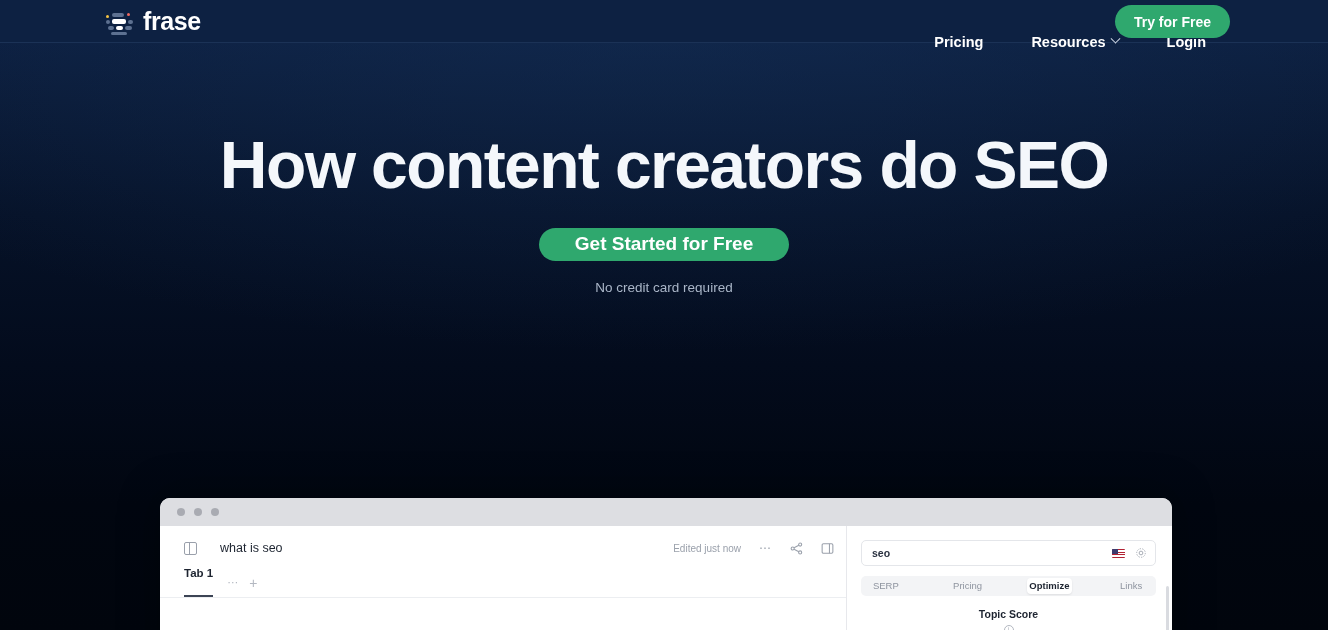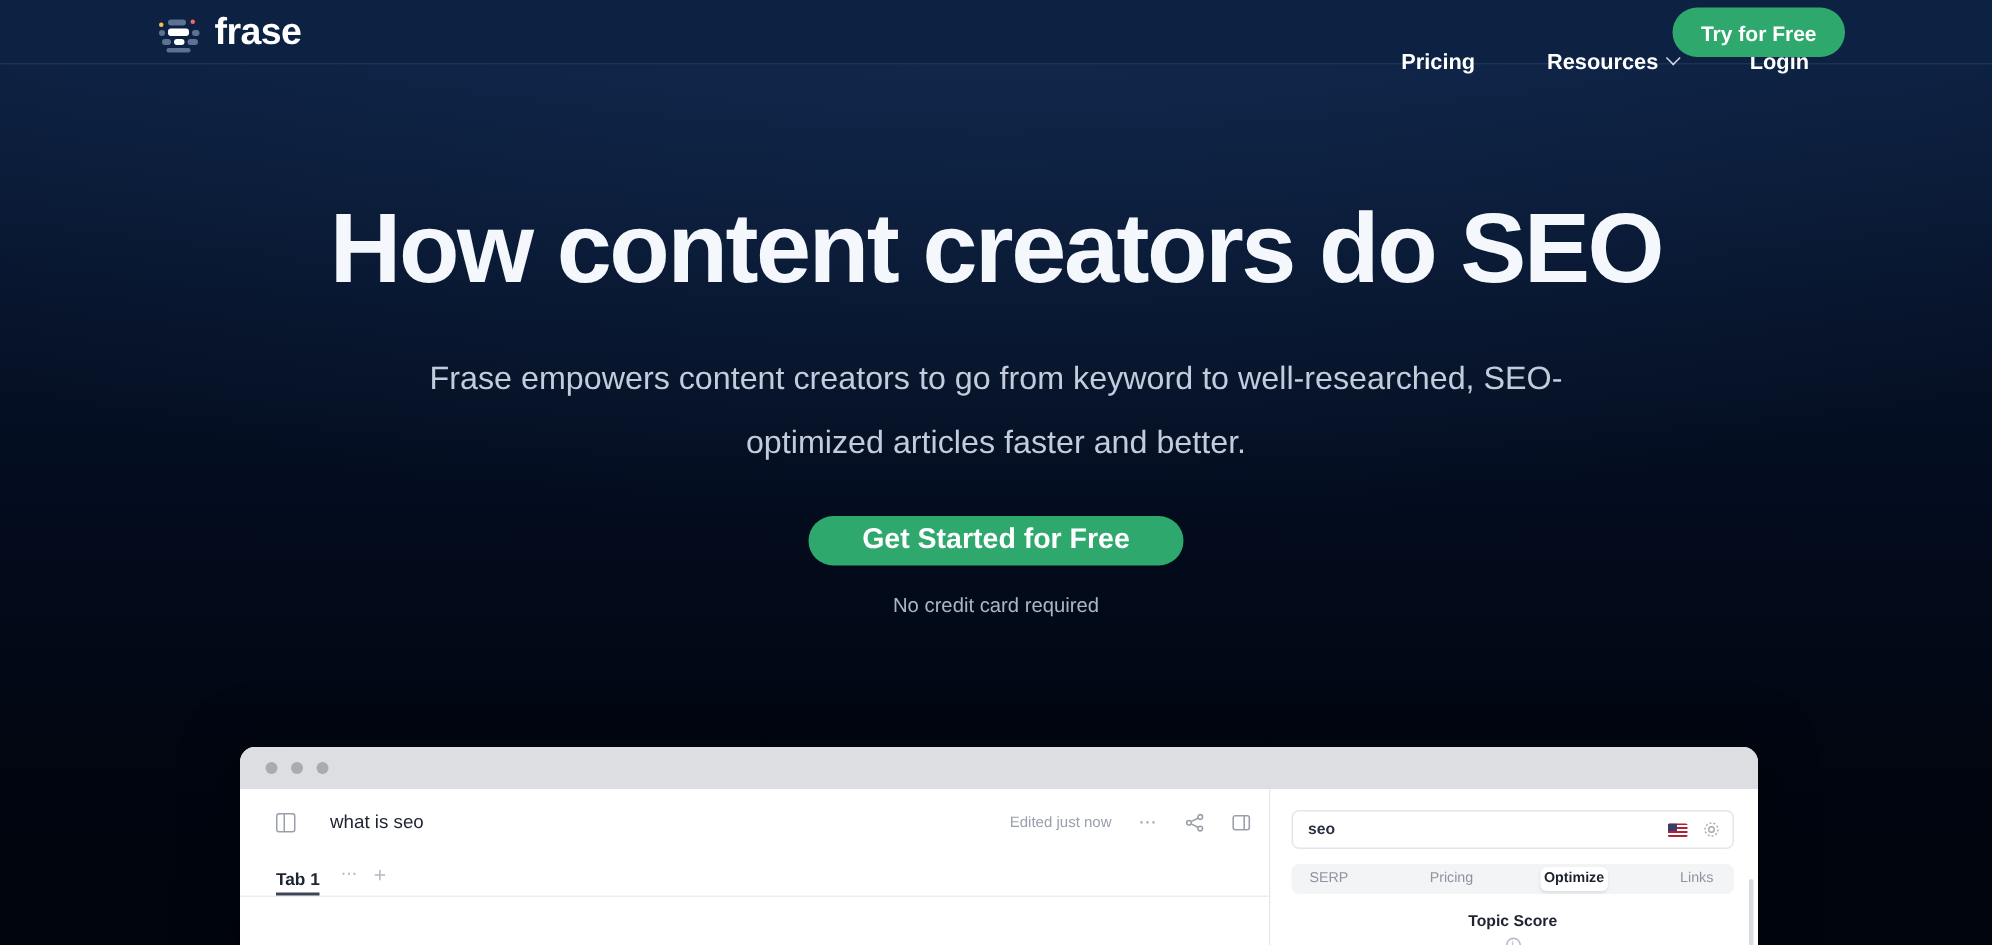--- a/index.html
+++ b/index.html
@@ -162,21 +162,21 @@
   .ic-dots { font-size: 12px; color: #9aa0ab; letter-spacing: 1px; cursor: pointer; line-height: 8px; }
   .ic-share, .ic-side { cursor: pointer; display: block; }
 
   .ed-tabs {
     display: flex; align-items: flex-end; gap: 0;
     padding-left: 24px; height: 28px;
     border-bottom: 1px solid #eceef1;
   }
   .ed-tab {
     font-size: 11.5px; color: #1d2430; font-weight: 600;
-    padding-bottom: 2px; border-bottom: 2px solid #3c4455;
+    padding-bottom: 16px; border-bottom: 2px solid #3c4455;
     cursor: pointer;
   }
   .ed-tab-dots { font-size: 11px; color: #b3b8c1; padding: 0 10px 8px 14px; cursor: pointer; letter-spacing: 1px; }
   .ed-tab-plus { font-size: 14px; color: #b3b8c1; padding-bottom: 6px; cursor: pointer; }
   .ed-canvas { height: 100px; background: #ffffff; }
 
   .panel { flex: 1; background: #ffffff; padding: 14px 16px 0 14px; position: relative; }
   .pnl-search {
     height: 26px; border: 1px solid #e4e6ea; border-radius: 5px;
     display: flex; align-items: center; padding: 0 8px 0 10px;
@@ -251,21 +251,20 @@
       <a class="nav-link">
         <span>Login</span>
       </a>
     </div>
 
     <button class="nav-cta">Try for Free</button>
   </div>
 
   <div class="hero">
     <h1 class="hero-title">How content creators do SEO</h1>
-    <p class="hero-sub">Frase empowers content creators to go from keyword to well-researched, SEO-optimized articles faster and better.</p>
     <button class="hero-cta">Get Started for Free</button>
     <div class="hero-note">No credit card required</div>
   </div>
 
   <div class="app">
 
     <div class="app-bar">
       <span class="app-dot"></span>
       <span class="app-dot"></span>
       <span class="app-dot"></span>

